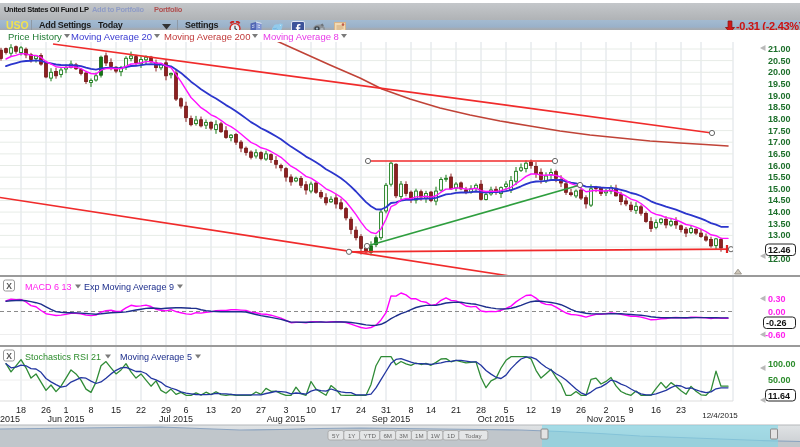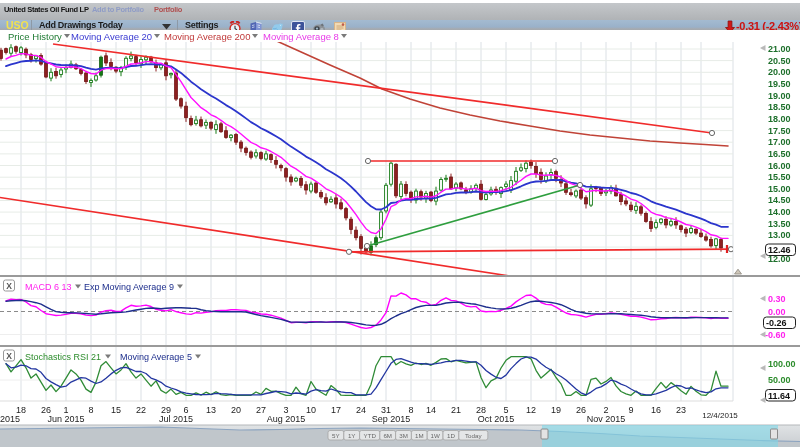--- a/index.html
+++ b/index.html
@@ -9,21 +9,21 @@
 #symbar{position:absolute;left:0;top:3px;width:800px;height:17px;
  background:linear-gradient(#c4c7ca 0%,#b0b3b6 100%)}
 .tb{position:absolute;top:4px;font-size:9px;font-weight:700;color:#1c1c1c;white-space:nowrap;letter-spacing:-0.3px}
 .sep{position:absolute;top:3px;width:1px;height:13px;background:#8d99a6}
 </style></head>
 <body>
 <div id="page">
 <div id="toolbar">
  <span class="tb" style="left:6px;top:3px;color:#f2e24e;font-size:10.5px;letter-spacing:0px">USO</span>
  <span class="sep" style="left:31px"></span>
- <span class="tb" style="left:39px">Add Drawings</span>
+ <span class="tb" style="left:39px">Add Settings</span>
  <span class="tb" style="left:98px">Today</span>
  <svg style="position:absolute;left:162px;top:8px" width="9" height="7">
         <path d="M0 0h9l-4.5 5.5z" fill="#333"></path>
       </svg>
  <span class="sep" style="left:177px"></span>
  <span class="tb" style="left:185px">Settings</span>
  <svg style="position:absolute;left:228px;top:5px" width="14" height="14" viewBox="0 0 14 14">
 <path d="M2.5 2.5 A3 3 0 0 1 6 1" stroke="#c22" stroke-width="2" fill="none"></path>
 <path d="M11.5 2.5 A3 3 0 0 0 8 1" stroke="#c22" stroke-width="2" fill="none"></path>
 <circle cx="7" cy="7.5" r="5.6" fill="#d42a20"></circle>

